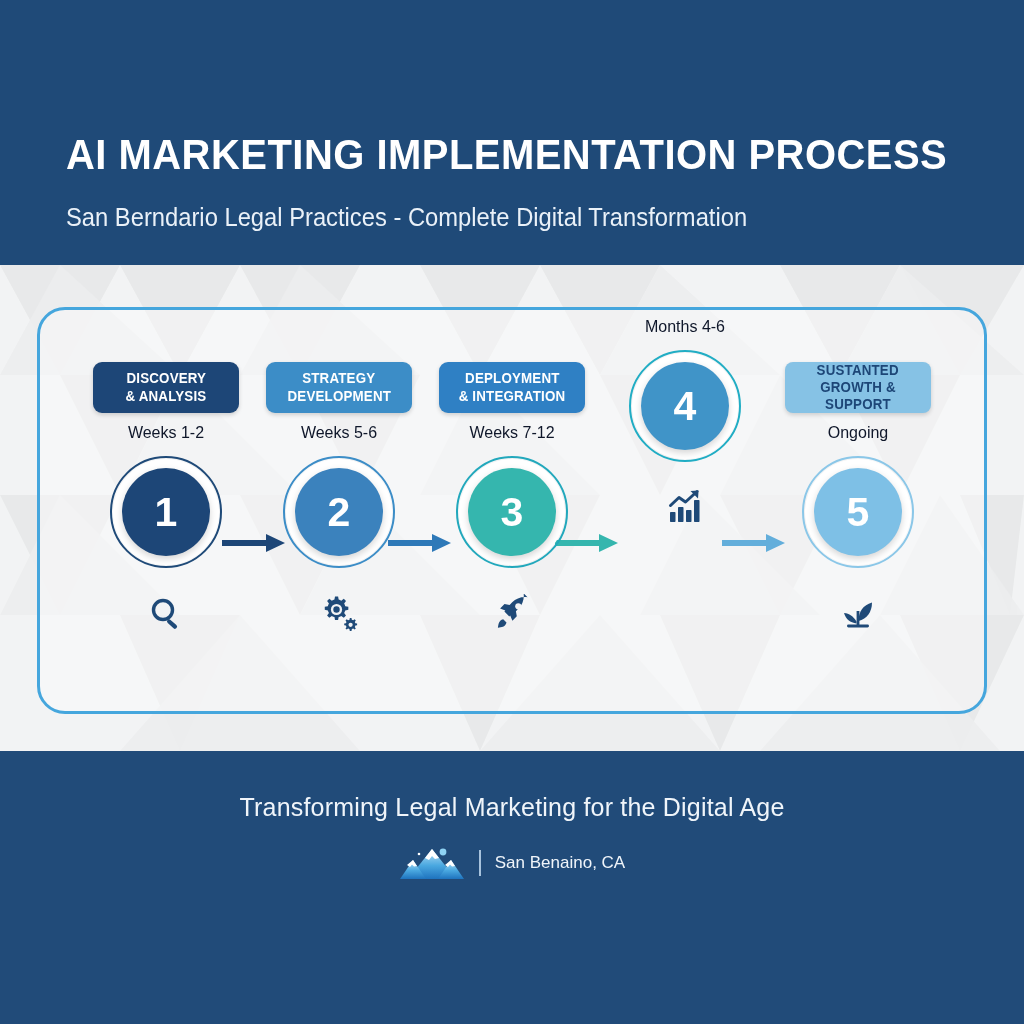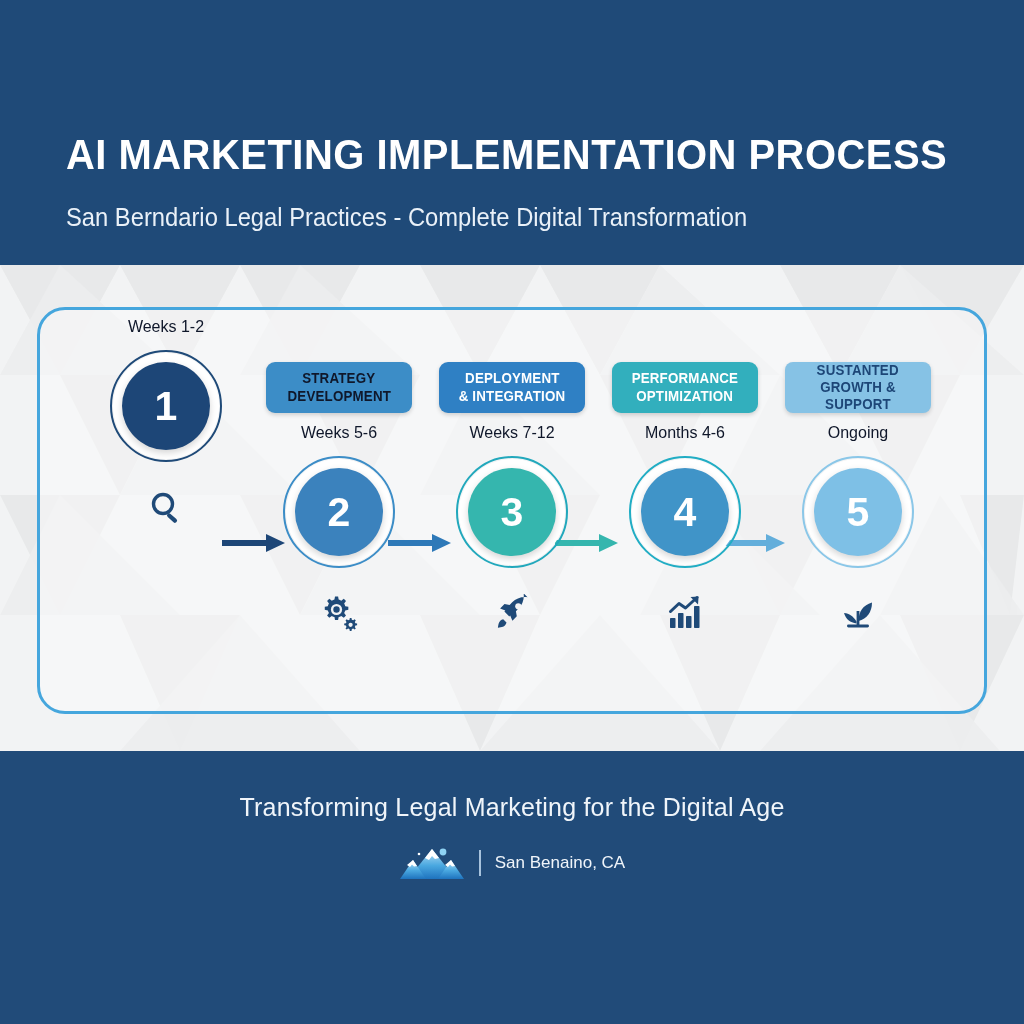--- a/index.html
+++ b/index.html
@@ -296,36 +296,40 @@
     </div>
     <div class="arrow" style="left:722px;">
       <svg width="63" height="18" viewBox="0 0 63 18">
           <path d="M0 6 H44 V0 L63 9 L44 18 V12 H0 Z" fill="#63AEDB"></path>
         </svg>
     </div>
 
     <div class="steps">
 
       <div class="step">
+        <div class="badge" style="background:#1D4677;color:#FFFFFF;">
+          <span>DISCOVERY</span>
+          <span>&amp; ANALYSIS</span>
+        </div>
         <div class="duration">Weeks 1-2</div>
         <div class="circle-wrap">
           <div class="ring-outer" style="border-color:#1F4A78;"></div>
           <div class="ring-white"></div>
           <div class="circle" style="background:#1D4677;">1</div>
         </div>
         <div class="icon">
           <svg width="38" height="38" viewBox="0 0 38 38" fill="#1F4A78">
             <circle cx="16" cy="16" r="9.5" fill="none" stroke="#1F4A78" stroke-width="3.4"></circle>
             <rect x="22" y="24.5" width="12" height="4.2" rx="2.1" transform="rotate(42 22 24.5)"></rect>
           </svg>
         </div>
       </div>
 
       <div class="step">
-        <div class="badge" style="background:#3C8DC7;color:#0f172a;">
+        <div class="badge" style="background:#3C8DC7;color:#ffffff;">
           <span>STRATEGY</span>
           <span>DEVELOPMENT</span>
         </div>
         <div class="duration">Weeks 5-6</div>
         <div class="circle-wrap">
           <div class="ring-outer" style="border-color:#3C8DC7;"></div>
           <div class="ring-white"></div>
           <div class="circle" style="background:#3B82BD;">2</div>
         </div>
         <div class="icon">
@@ -353,24 +357,20 @@
         <div class="icon">
           <svg width="38" height="38" viewBox="0 0 38 38" fill="#1F4A78">
             <path d="M34.5 3.2 c-5.6-0.9-11.4 1.2-15.3 5.1 l-2.6 2.6 -5.1-0.9 -4.4 4.4 5.2 2.2 -0.9 0.9 4.9 4.9 0.9-0.9 2.2 5.2 4.4-4.4 -0.9-5.1 2.6-2.6 c3.9-3.9 6-9.7 5.1-15.3 z"></path>
             <circle cx="25.3" cy="12.3" r="3.1" fill="#F2F3F4"></circle>
             <path d="M10.2 25.2 c-2.3 0.5-4 2.2-4.6 4.5 -0.5 1.9-0.7 4.1-0.7 4.1 s2.2-0.2 4.1-0.7 c2.3-0.6 4-2.3 4.5-4.6 z"></path>
           </svg>
         </div>
       </div>
 
       <div class="step">
-        <div class="badge" style="background:#32AFBD;color:#FFFFFF;">
-          <span>PERFORMANCE</span>
-          <span>OPTIMIZATION</span>
-        </div>
         <div class="duration">Months 4-6</div>
         <div class="circle-wrap">
           <div class="ring-outer" style="border-color:#21ADC4;"></div>
           <div class="ring-white"></div>
           <div class="circle" style="background:#4094C8;">4</div>
         </div>
         <div class="icon">
           <svg width="38" height="38" viewBox="0 0 38 38" fill="#1F4A78">
             <rect x="4" y="24" width="5.5" height="10" rx="0.7"></rect>
             <rect x="12" y="19" width="5.5" height="15" rx="0.7"></rect>

